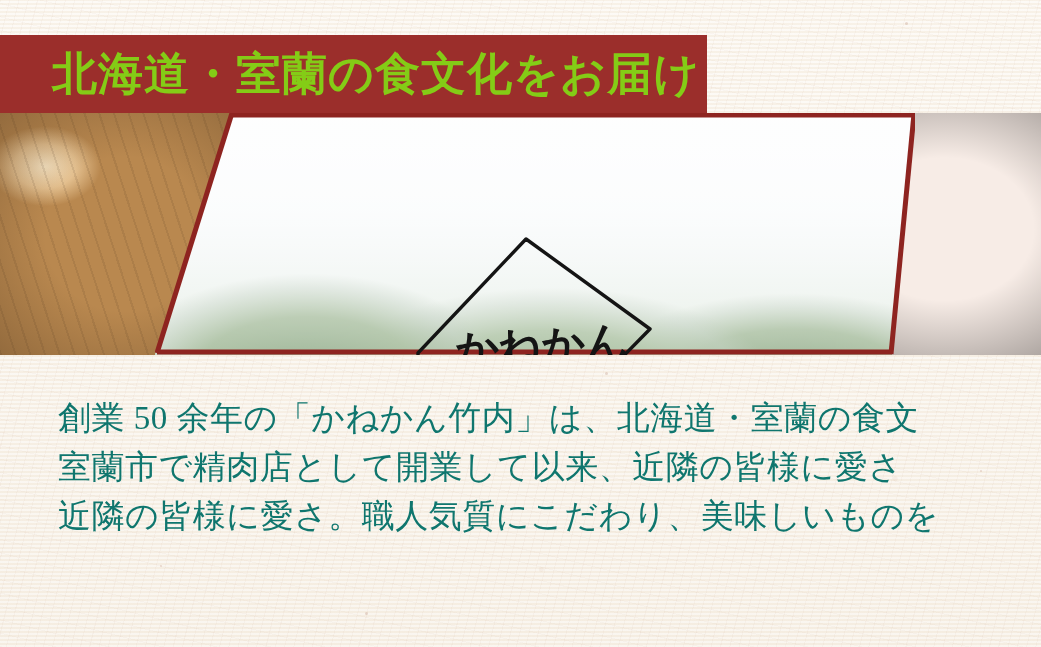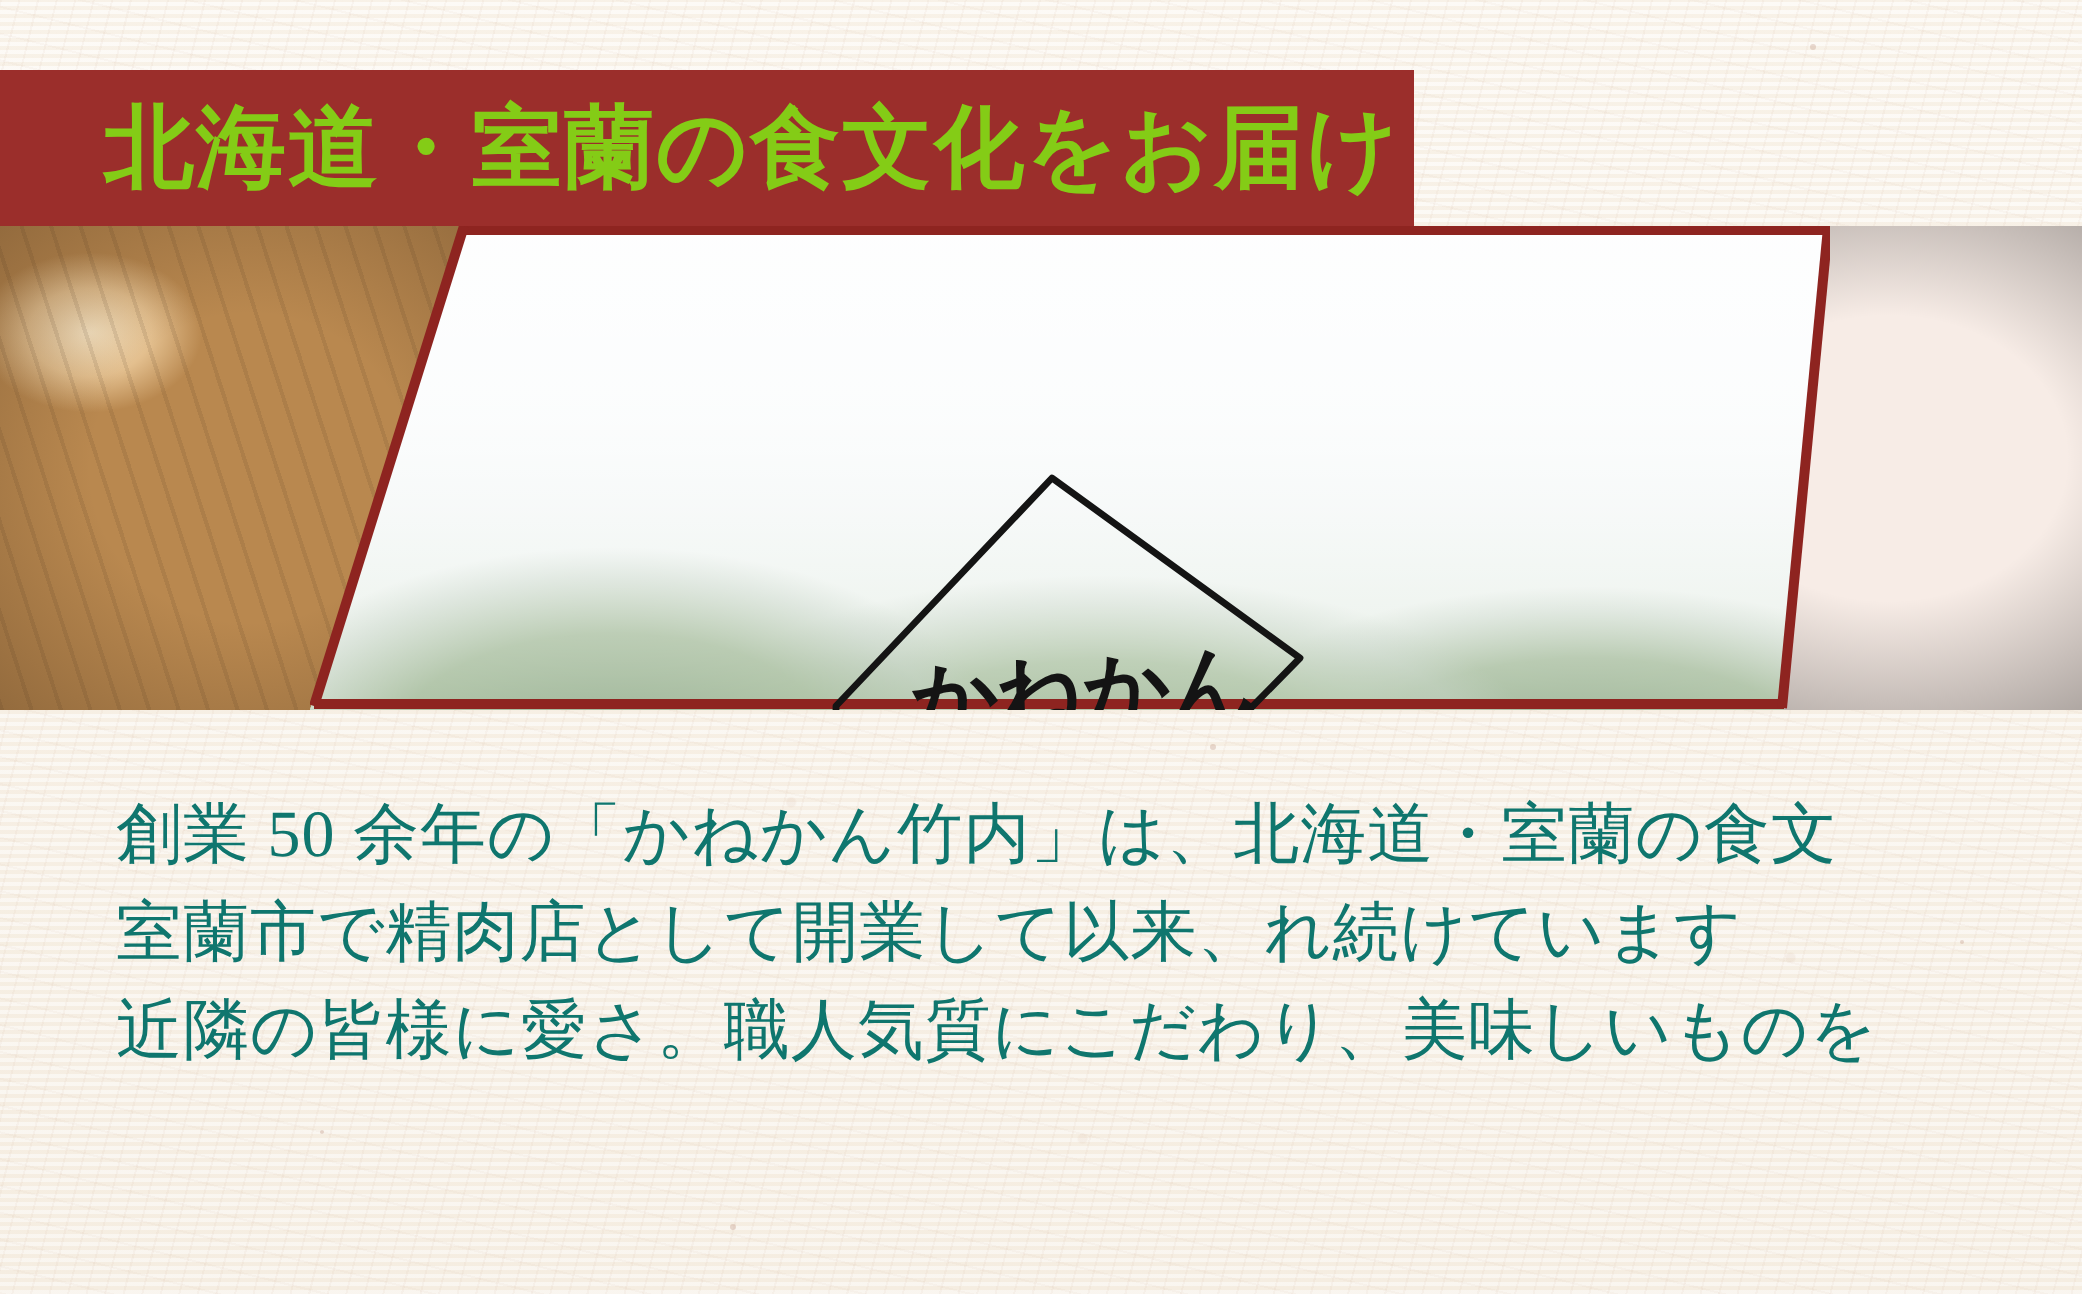--- a/index.html
+++ b/index.html
@@ -171,17 +171,17 @@
         <path d="M 62 168 L 62 148 L 74 160 L 86 140 L 98 166 L 112 166" fill="none" stroke="#141414" stroke-width="3.4" stroke-linejoin="round" stroke-linecap="round"></path>
       </svg>
       <div class="kanji">かねかん</div>
 
     </div>
 
   </div>
 
   <div class="body-copy">
     <p>創業 50 余年の「かねかん竹内」は、北海道・室蘭の食文</p>
-    <p>室蘭市で精肉店として開業して以来、れ続けています</p>
+    <p>室蘭市で精肉店として開業して以来、近隣の皆様に愛さ</p>
     <p>近隣の皆様に愛さ。職人気質にこだわり、美味しいものを</p>
   </div>
 
 </div>
 
 </body></html>

